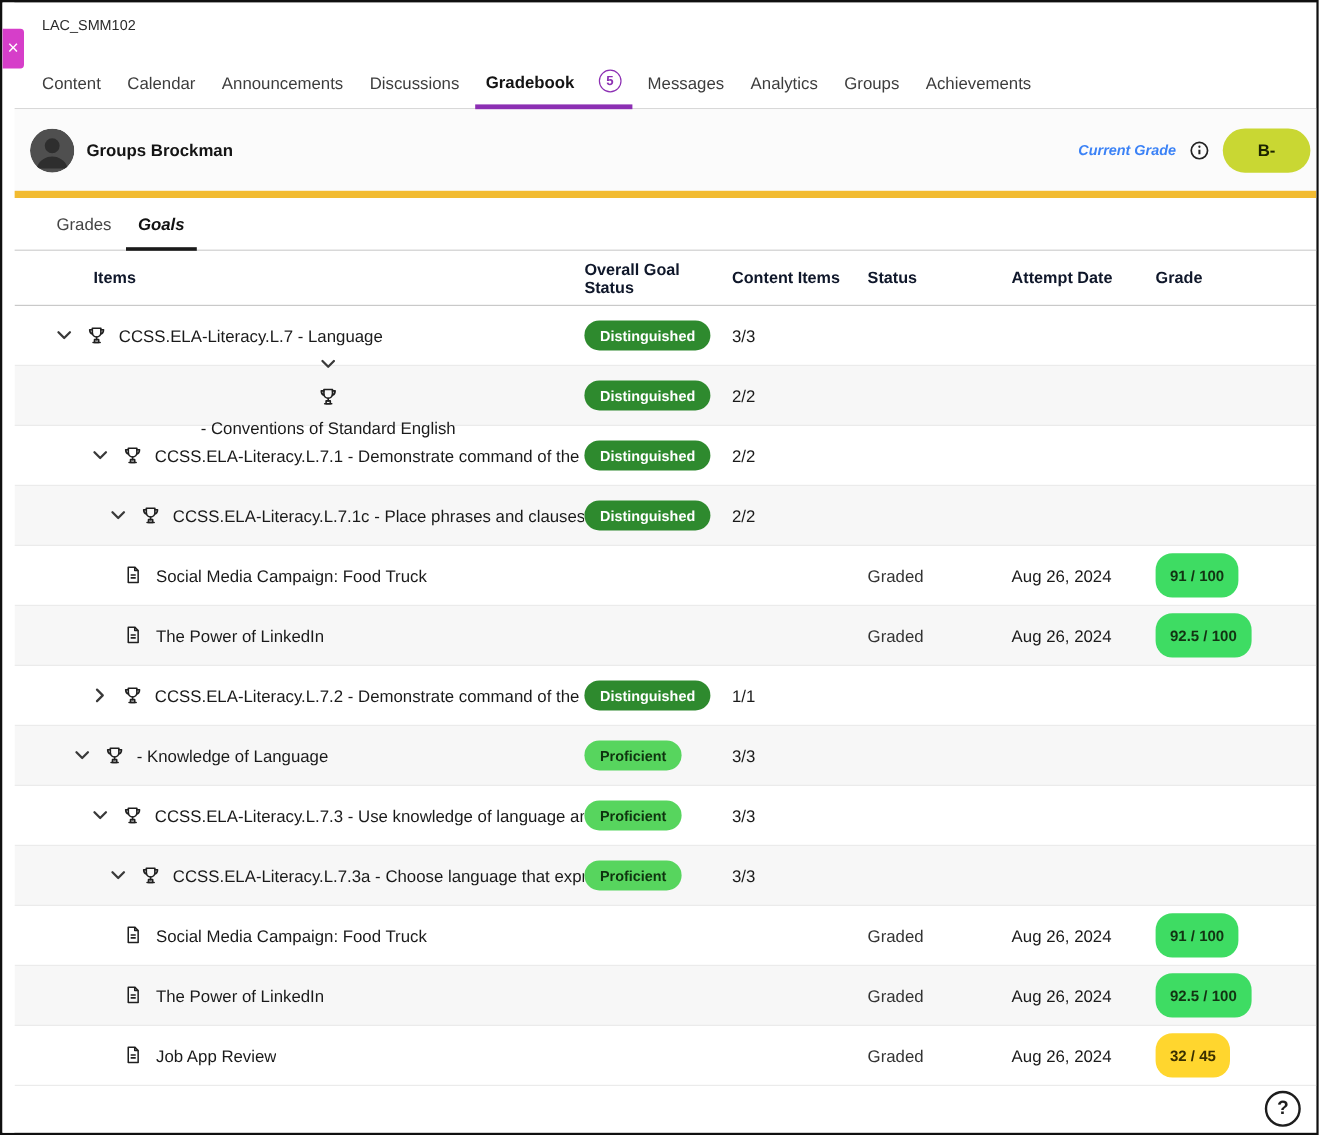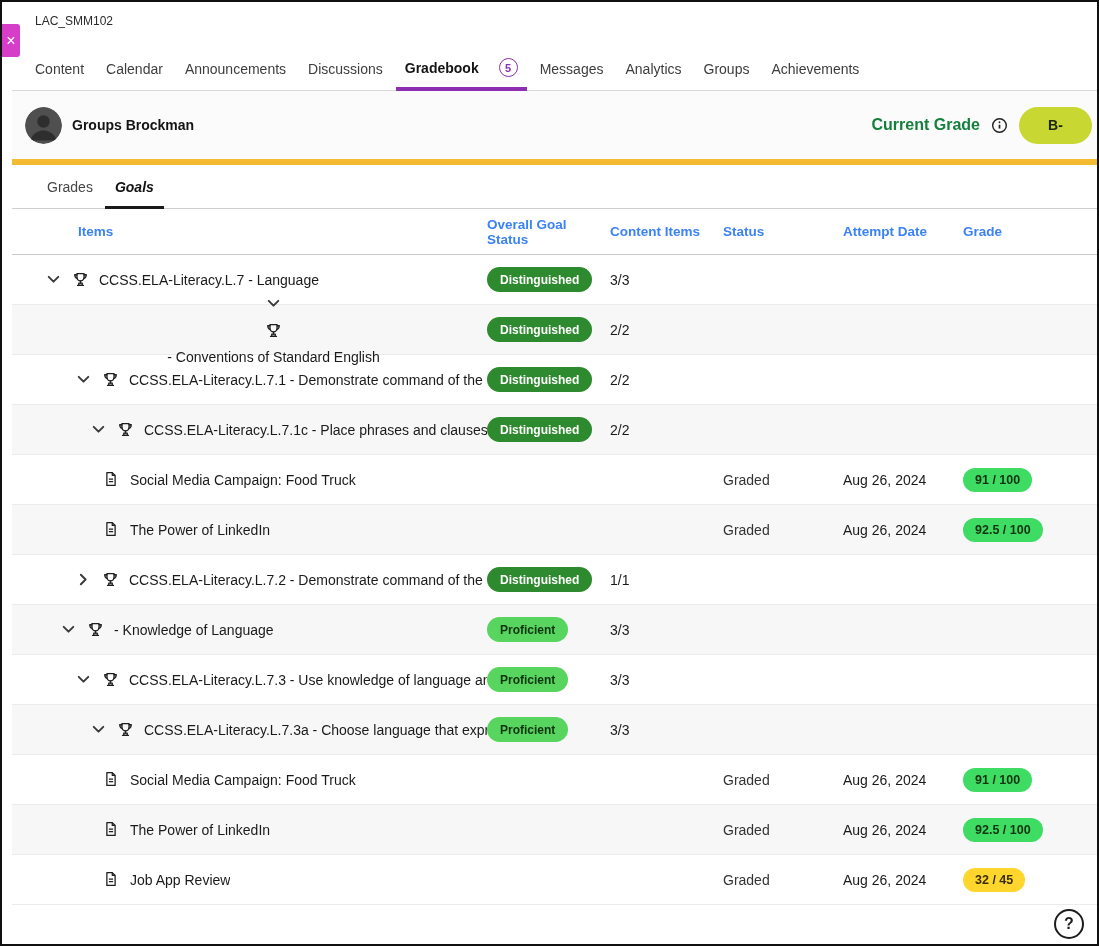--- a/index.html
+++ b/index.html
@@ -45,62 +45,62 @@
   .nav-badge {
     width: 19px; height: 19px; border: 1.5px solid var(--c-purple, #8c2fb3); border-radius: 50%;
     color: var(--c-purple, #8c2fb3); font-size: 11px; font-weight: 700;
     display: flex; align-items: center; justify-content: center;
   }
 
   .student-bar { display: flex; align-items: center; height: 68px; padding: 0 5px 0 13px; background: #fbfbfb; }
   .avatar { width: 37px; height: 37px; border-radius: 50%; overflow: hidden; flex: 0 0 auto; }
   .student-name { margin-left: 10px; font-size: 14px; font-weight: 700; color: #141414; }
   .grade-area { margin-left: auto; display: flex; align-items: center; gap: 11px; }
-  .cg-label { font-size: 16px; font-weight: 700; color: #15803d; }
+  .cg-label { font-size: 12px; font-weight: 700; color: #3b82f6; font-style: italic; }
   .info-icon { width: 17px; height: 17px; color: #222; display: flex; cursor: pointer; }
   .grade-pill {
     min-width: 73px; height: 37px; border-radius: 20px;
     background: var(--c-cgrade, #c9d733);
     display: flex; align-items: center; justify-content: center;
     font-size: 14px; font-weight: 700; color: #1c2400;
   }
   .gold-bar { height: 6px; background: var(--c-gold, #f2bb31); }
 
   .subtabs { display: flex; padding-left: 24px; border-bottom: 1px solid #cfcfcf; height: 44px; align-items: stretch; }
   .subtab { display: flex; align-items: center; padding: 0 11px; font-size: 14px; color: #454545; position: relative; cursor: pointer; }
   .subtab.active { color: #121212; font-weight: 700; font-style: italic; }
   .subtab.active::after { content: ""; position: absolute; left: 1px; right: 1px; bottom: -1px; height: 3px; background: #1a1a1a; }
 
   .goals-table { flex: 1; overflow: hidden; }
   .thead, .trow {
     display: grid;
     grid-template-columns: minmax(0,1fr) 123px 113px 120px 120px 134px;
     align-items: center;
   }
-  .thead { height: 46px; border-bottom: 1px solid #c9c9c9; font-size: 13.5px; font-weight: 700; color: #3b82f6; }
+  .thead { height: 46px; border-bottom: 1px solid #c9c9c9; font-size: 13.5px; font-weight: 700; color: #0f172a; }
   .th-items { padding-left: 66px; }
   .trow { height: 50px; border-bottom: 1px solid #ebebeb; font-size: 14px; color: #1a1a1a; background: #fff; }
   .trow.alt { background: #f7f7f7; }
   .cell { min-width: 0; display: flex; align-items: center; }
   .cell.items { gap: 9px; overflow: hidden; }
   .chev { width: 17px; height: 17px; color: #3a3a3a; flex: 0 0 auto; display: flex; cursor: pointer; }
   .chev.collapsed { transform: rotate(-90deg); }
   .ticon { width: 19px; height: 19px; color: #1f1f1f; flex: 0 0 auto; display: flex; }
   .rlabel { white-space: nowrap; overflow: hidden; }
   .rlabel.item-link { cursor: pointer; }
   .status-text { color: #333; }
   .badge {
     height: 25px; padding: 0 13px; border-radius: 13px;
     display: inline-flex; align-items: center;
     font-size: 12px; font-weight: 700; white-space: nowrap;
   }
   .badge.distinguished { background: var(--c-dist, #2e8a2e); color: var(--c-dist-t, #fff); }
   .badge.proficient { background: var(--c-prof, #57d55e); color: var(--c-prof-t, #0f330f); }
   .grade-badge {
-    height: 24px; padding: 0 12px; border-radius: 14px;
+    height: 37px; padding: 0 12px; border-radius: 14px;
     display: inline-flex; align-items: center;
     font-size: 12.5px; font-weight: 700; color: var(--c-grade-t, #123312);
     white-space: nowrap; cursor: pointer;
   }
   .grade-badge.green { background: var(--c-ggreen, #3edc63); }
   .grade-badge.yellow { background: var(--c-gyellow, #ffd62e); color: #3a2f00; }
 
   .help-btn {
     position: absolute; right: 13px; bottom: 5px; width: 30px; height: 30px;
     border-radius: 50%; border: 2.5px solid #1d1d1d; background: #fff;

